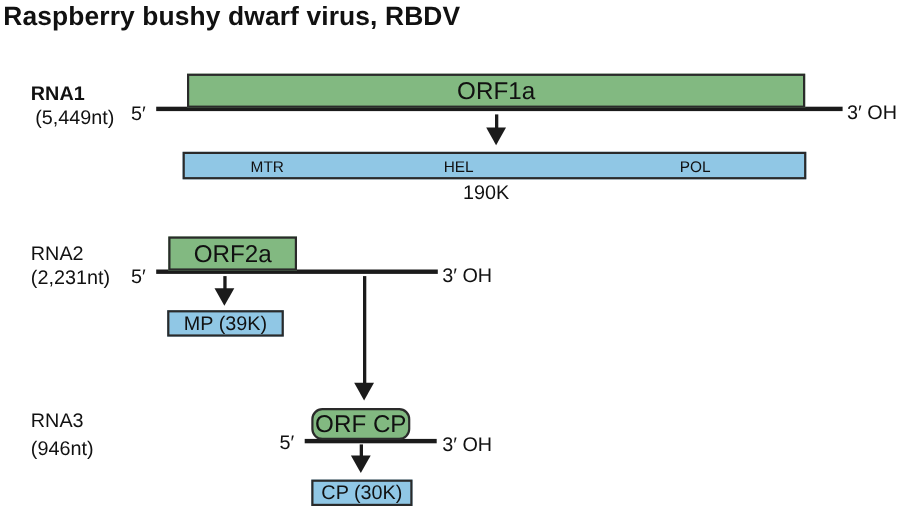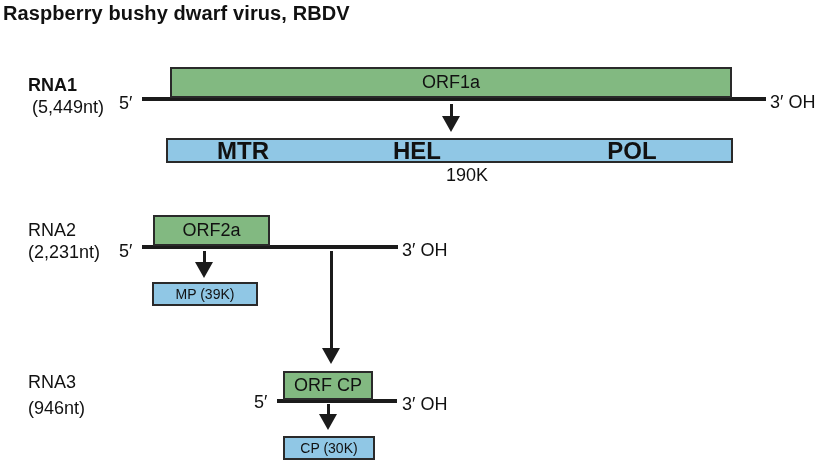--- a/index.html
+++ b/index.html
@@ -7,47 +7,47 @@
   body { font-family: "Liberation Sans", "DejaVu Sans", sans-serif; color: var(--text, #111); }
   .canvas {
     position: relative;
     width: 825px;
     height: 464px;
     background: var(--background, #fff);
     overflow: hidden;
   }
   .abs { position: absolute; }
   .title {
-    font-size: 20px;
+    font-size: 24px;
     font-weight: bold;
     letter-spacing: 0.1px;
     color: var(--text, #111);
   }
   .lbl { font-size: 18px; line-height: 1.15; white-space: nowrap; color: var(--text, #111); }
   .backbone { height: 4px; background: var(--line, #1b1b1b); }
   .orf-box {
     background: var(--orf-green, #82b981);
     border: 2px solid var(--border-dark, #2a2a2a);
     display: flex; align-items: center; justify-content: center;
-    font-size: 18px;
+    font-size: 22px;
   }
   .prod-box {
     background: var(--domain-blue, #90c7e5);
     border: 2px solid var(--border-dark, #2a2a2a);
     display: flex; align-items: center; justify-content: center;
-    font-size: 14px;
+    font-size: 18px;
   }
   .domain-box {
     background: var(--domain-blue, #90c7e5);
     border: 2px solid var(--border-dark, #2a2a2a);
   }
   .domain-lbl {
     position: absolute; top: 50%;
     transform: translate(-50%, -50%);
-    font-size: 24px; white-space: nowrap; font-weight: bold;
+    font-size: 14px; white-space: nowrap;
   }
   .stem { width: 3px; background: var(--line, #1b1b1b); }
   .head {
     width: 0; height: 0;
     border-left: 9px solid transparent;
     border-right: 9px solid transparent;
     border-top: 16px solid var(--line, #1b1b1b);
   }
   .center-x { transform: translateX(-50%); }
 </style>
@@ -70,21 +70,21 @@
   </div>
 
   <div class="abs stem" style="left:450px; top:104px; height:13px;"></div>
   <div class="abs head" style="left:442px; top:116px;"></div>
 
   <div class="abs domain-box" style="left:166px; top:138px; width:567px; height:25px;">
     <span class="domain-lbl" style="left:75px;">MTR</span>
     <span class="domain-lbl" style="left:237px;margin-left:12px;">HEL</span>
     <span class="domain-lbl" style="left:464px;">POL</span>
   </div>
-  <div class="abs lbl center-x" style="left:467px; top:165px;">190K</div>
+  <div class="abs lbl center-x" style="left:442px; top:165px;">190K</div>
 
   <div class="abs lbl" style="left:28px; top:220px;">RNA2</div>
   <div class="abs lbl" style="left:28px; top:242px;">(2,231nt)</div>
 
   <div class="abs backbone" style="left:142px; top:245px; width:256px;"></div>
   <div class="abs lbl" style="left:119px; top:241px;">5′</div>
   <div class="abs lbl" style="left:402px; top:240px;">3′ OH</div>
 
   <div class="abs orf-box" style="left:153px; top:215px; width:117px; height:31px;">
     <span>ORF2a</span>
@@ -100,21 +100,21 @@
   <div class="abs stem" style="left:330px; top:251px; height:98px;"></div>
   <div class="abs head" style="left:322px; top:348px;"></div>
 
   <div class="abs lbl" style="left:28px; top:372px;">RNA3</div>
   <div class="abs lbl" style="left:28px; top:398px;">(946nt)</div>
 
   <div class="abs backbone" style="left:277px; top:399px; width:120px;"></div>
   <div class="abs lbl" style="left:254px; top:392px;">5′</div>
   <div class="abs lbl" style="left:402px; top:394px;">3′ OH</div>
 
-  <div class="abs orf-box" style="left:283px; top:371px; width:90px; height:29px;">
+  <div class="abs orf-box" style="left:283px; top:371px; width:90px; height:29px;border-radius:10px;">
     <span>ORF CP</span>
   </div>
 
   <div class="abs stem" style="left:327px; top:404px; height:11px;"></div>
   <div class="abs head" style="left:319px; top:414px;"></div>
 
   <div class="abs prod-box" style="left:283px; top:436px; width:92px; height:24px;">
     <span>CP (30K)</span>
   </div>
 

